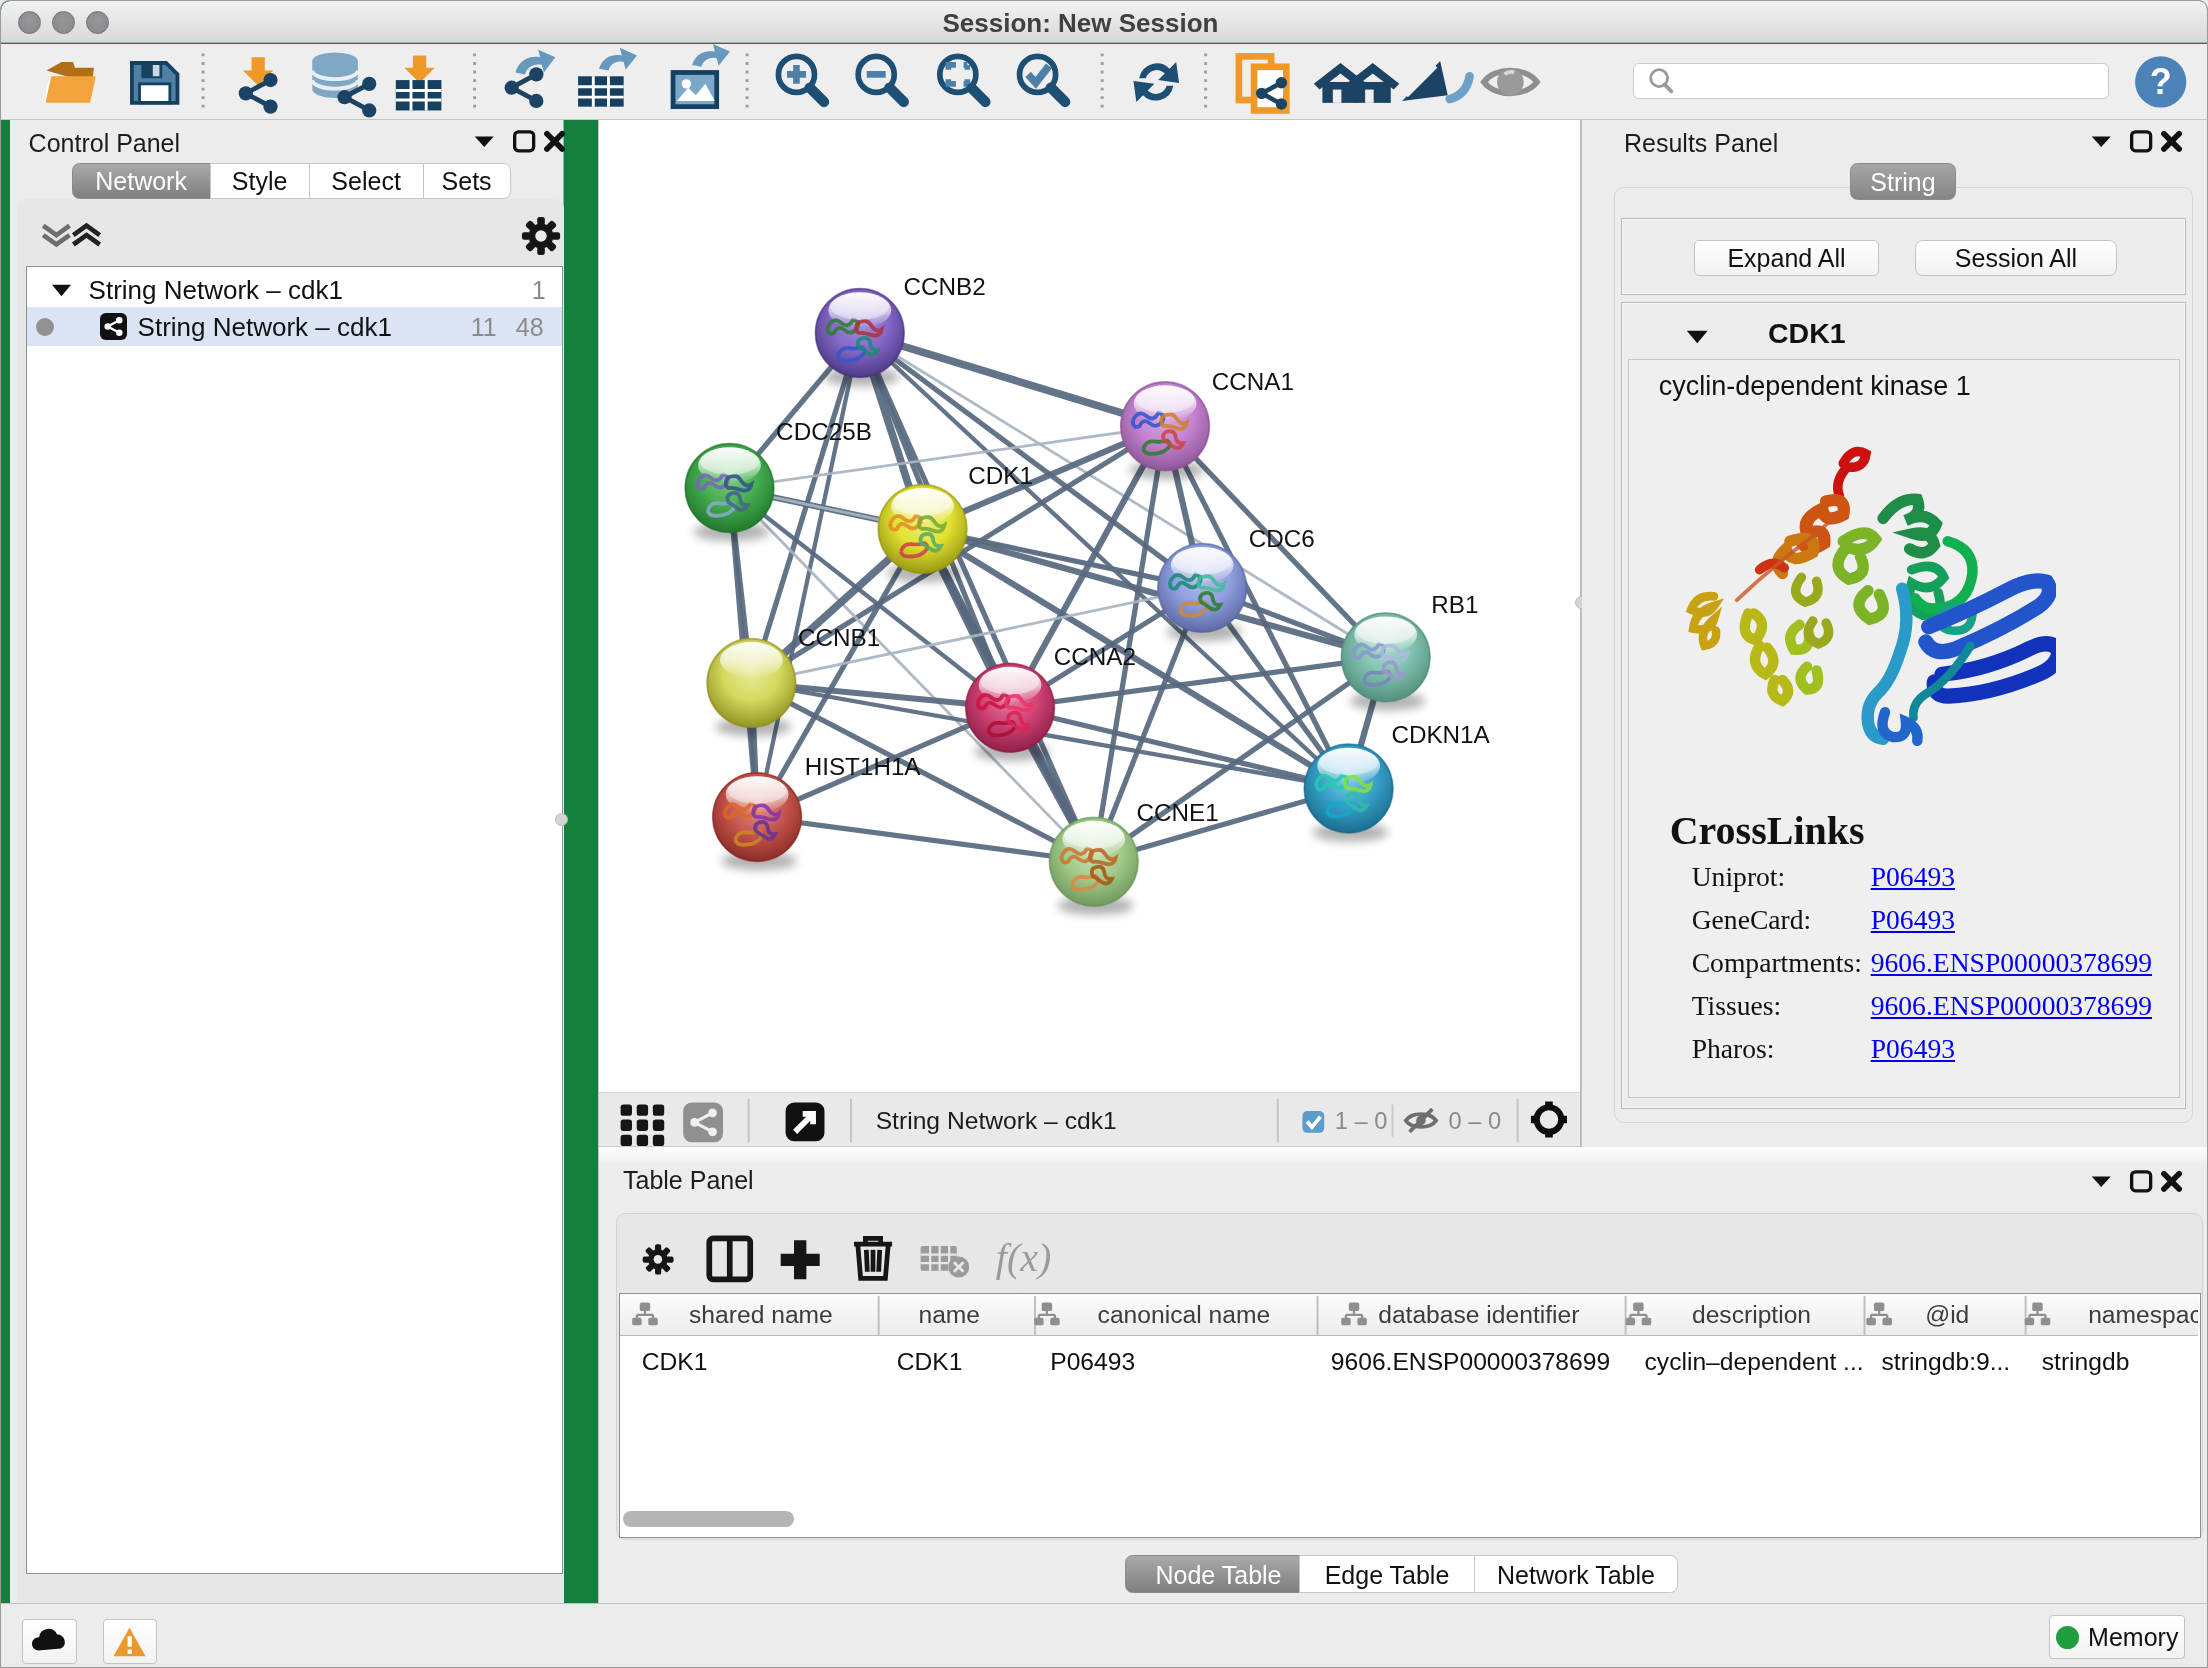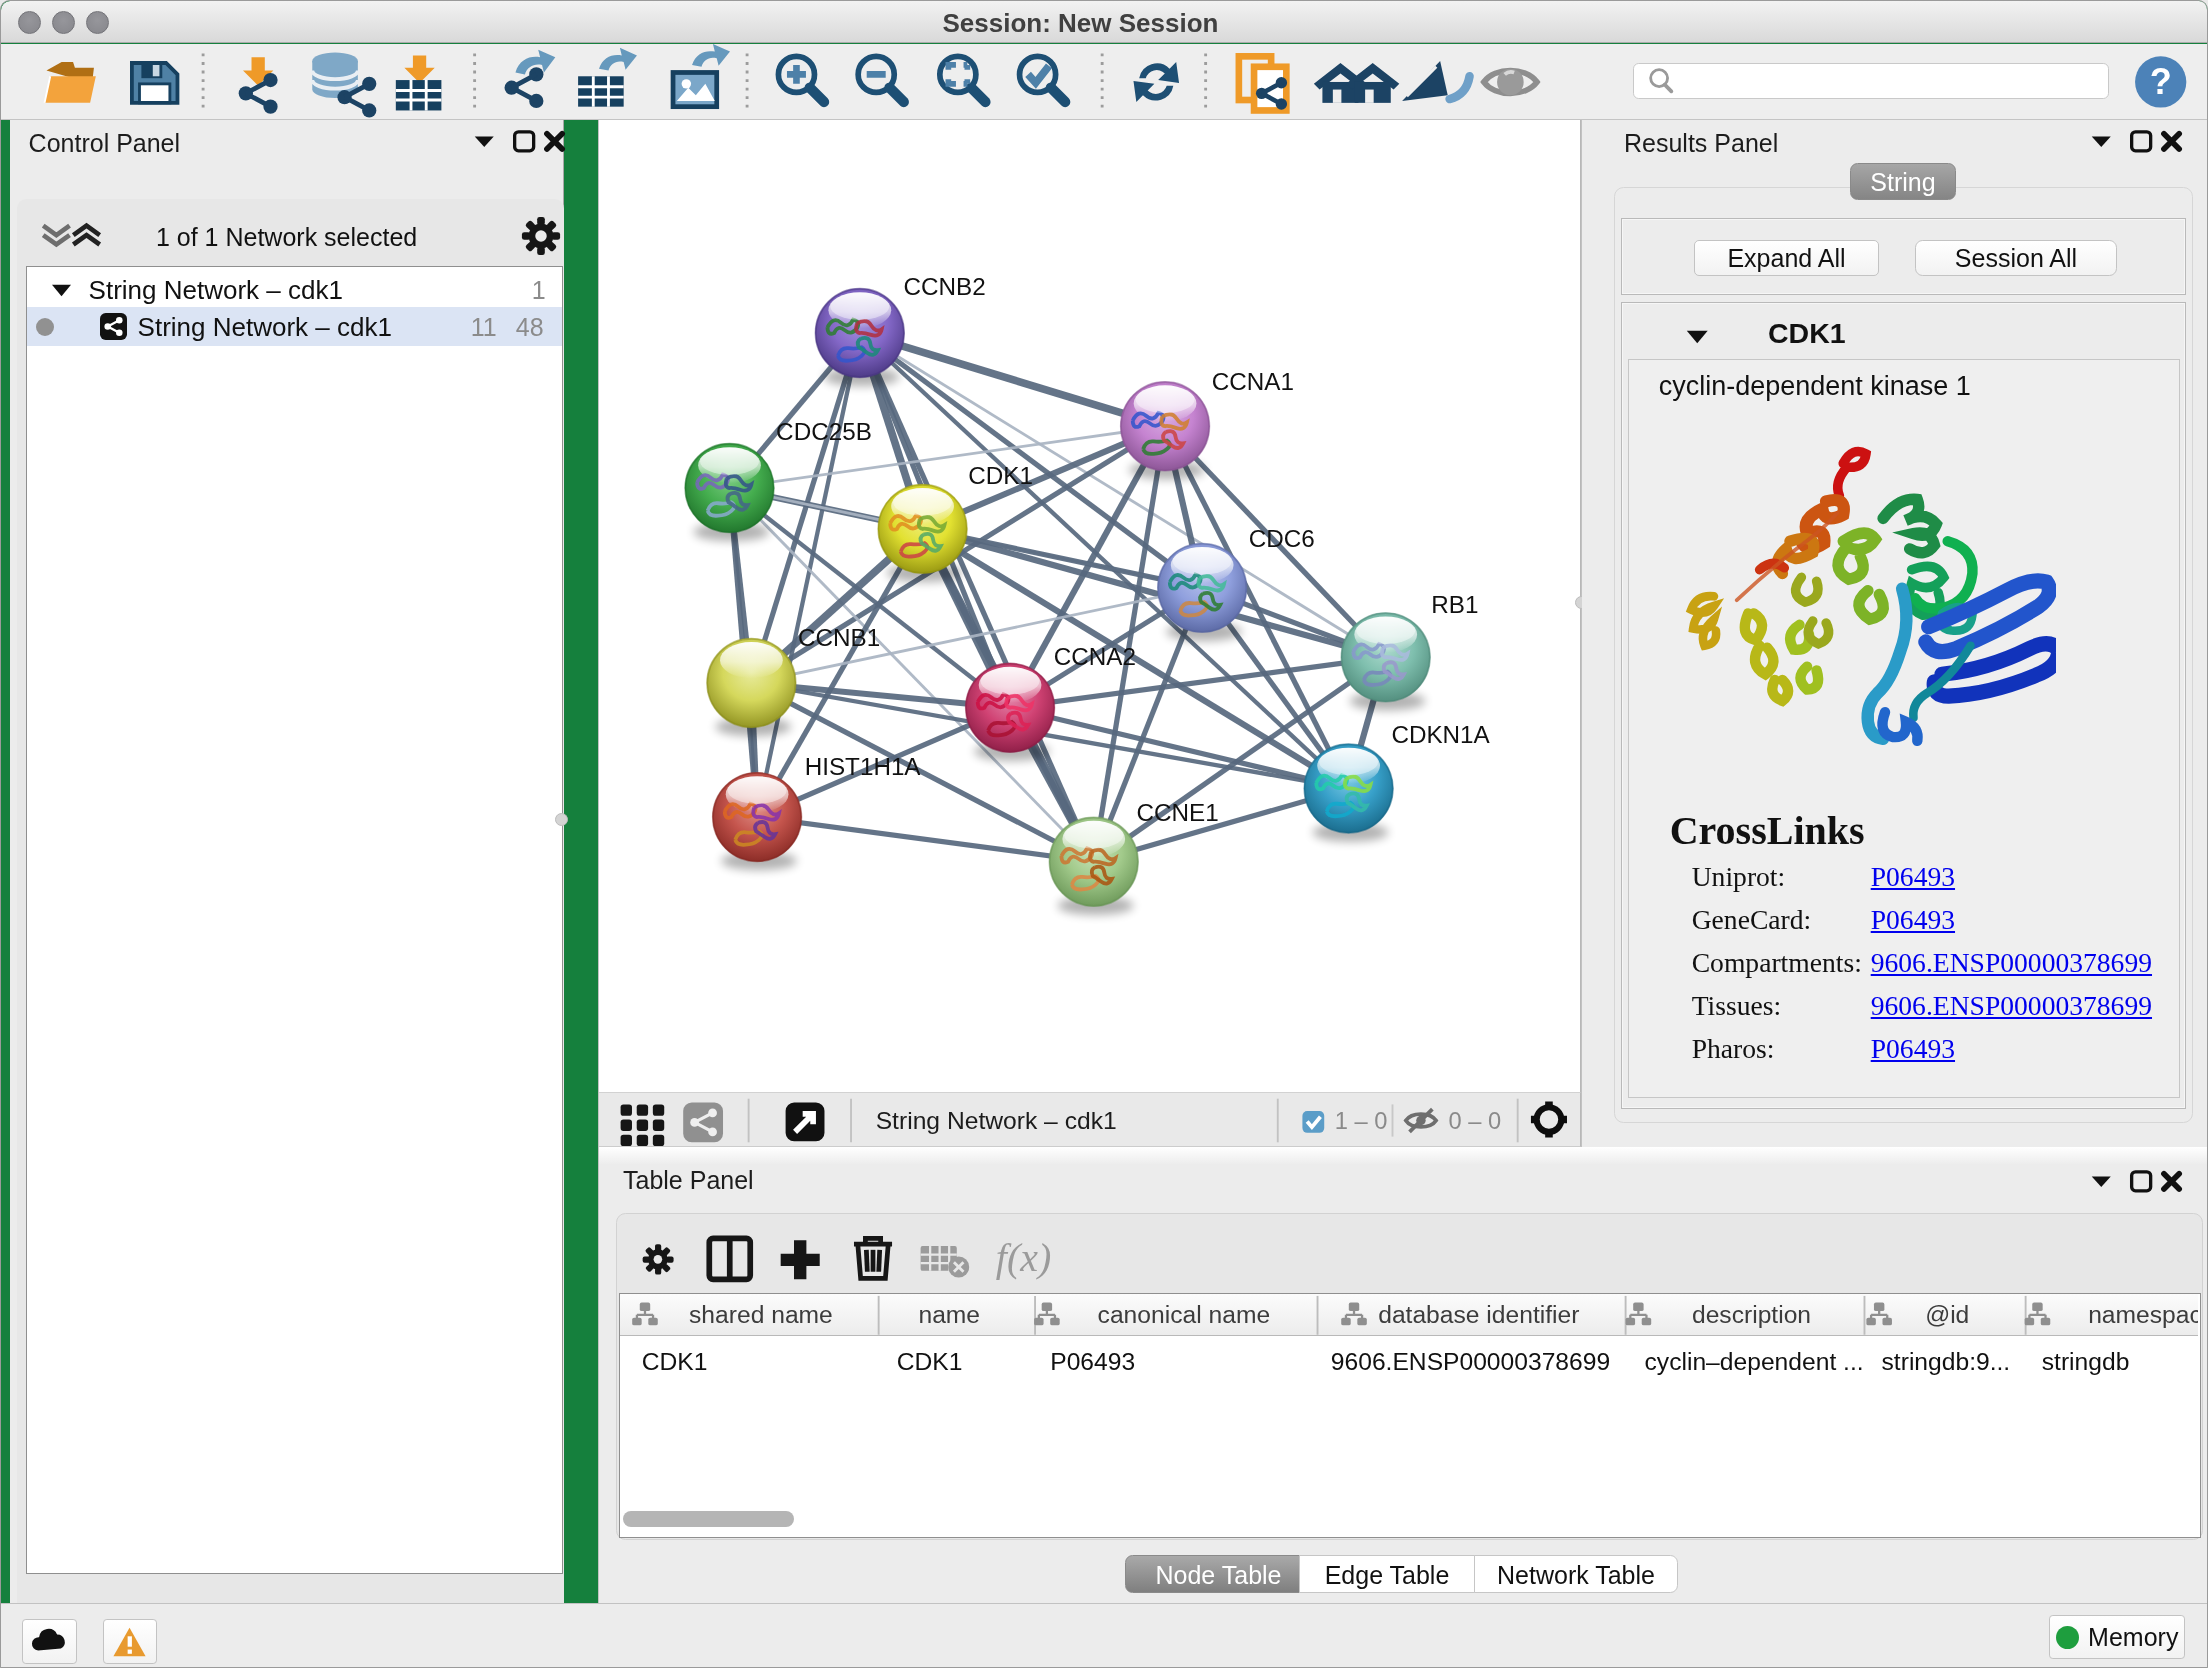--- a/index.html
+++ b/index.html
@@ -171,30 +171,32 @@
   <div class="abs" style="left:597px; top:119px; width:1px; height:1483px; background:#c2c2c2;"></div>
   <div class="abs" style="left:1580px; top:119px; width:1px; height:1027px; background:#c2c2c2;"></div>
 
   <div id="cpanel">
     <div class="abs paneltitle" style="left:19px; top:8.6px;">Control Panel</div>
     <svg class="abs" width="105" height="28.5" viewBox="0 0 110 30" style="left:455px; top:7.6px;">
       <path d="M10 9 L30 9 L20 20 Z" fill="#111"></path>
       <rect x="52" y="4" width="20" height="20" rx="4" fill="none" stroke="#111" stroke-width="3.5"></rect>
       <path d="M86 6 L102 22 M102 6 L86 22" stroke="#111" stroke-width="6" stroke-linecap="round"></path>
     </svg>
+    <div class="abs" style="left:62px; top:43px;">
+      <div class="tab tabsel" style="width:139px; border-radius:7.6px 0 0 7.6px;">Network</div><div class="tab" style="width:100px; margin-left:-1px;">Style</div><div class="tab" style="width:115px; margin-left:-1px;">Select</div><div class="tab" style="width:88px; margin-left:-1px; border-radius:0 7.6px 7.6px 0;">Sets</div>
+    </div>
     <div class="abs" style="left:7.6px; top:79px; width:547px; height:1499px; background:#e7e7e7; border-radius:9.5px 9.5px 0 0;"></div>
     <svg class="abs" width="67" height="32" viewBox="0 0 70 34" style="left:27px; top:100px;">
       <g fill="none" stroke="#6e6e6e" stroke-width="5">
           <path d="M6 6 l14 10 14 -10 M6 16 l14 10 14 -10"></path>
         </g>
       <g fill="none" stroke="#222222" stroke-width="5">
           <path d="M38 16 l14 -10 14 10 M38 26 l14 -10 14 10"></path>
         </g>
     </svg>
-    <div class="abs" style="left:0px; top:103px; width:554px; text-align:center; font-size:25px; color:#111;">1 of 1 Network selected</div>
     <svg class="abs" width="42" height="42" viewBox="0 0 44 44" style="left:510px; top:95px;">
       <g fill="#161616">
         <circle cx="22" cy="22" r="13"></circle>
         <g>
           <rect x="18" y="2" width="8" height="9" rx="2.5"></rect>
           <rect x="18" y="33" width="8" height="9" rx="2.5"></rect>
           <rect x="2" y="18" width="9" height="8" rx="2.5"></rect>
           <rect x="33" y="18" width="9" height="8" rx="2.5"></rect>
           <g transform="rotate(45 22 22)">
             <rect x="18" y="2" width="8" height="9" rx="2.5"></rect>

